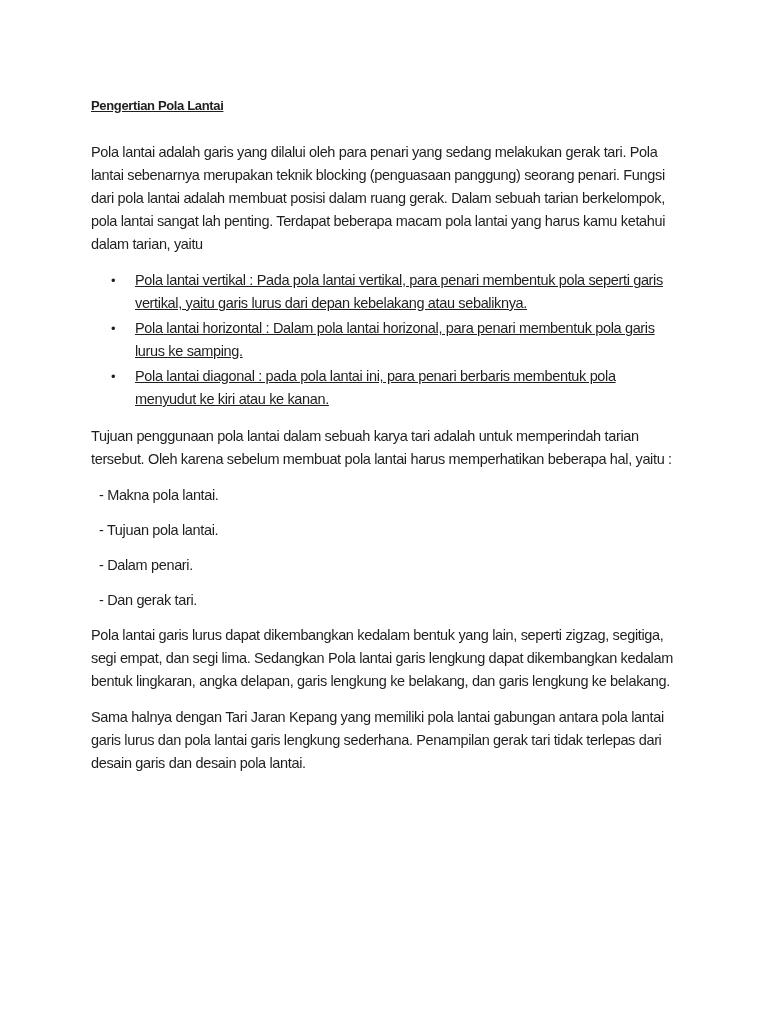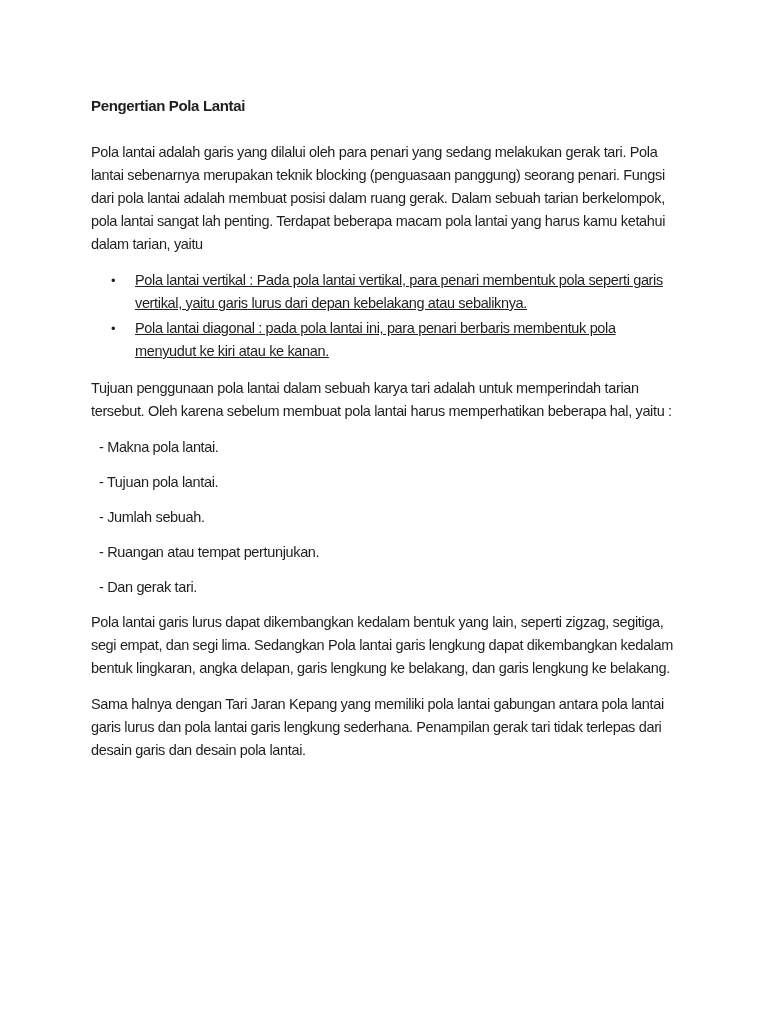--- a/index.html
+++ b/index.html
@@ -16,23 +16,24 @@
     box-sizing: border-box;
     padding: 94px 88px 0 91px;
     font-family: "Liberation Sans", sans-serif;
     font-size: 14.5px;
     letter-spacing: -0.35px;
     line-height: 23px;
     color: #1f1f1f;
     overflow: hidden;
   }
   .doc-title {
-    font-size: 15px;
+    font-size: 13px;
     font-weight: 600;
     margin: 0 0 24px 0;
+    text-decoration: underline;
   }
   .para {
     margin: 0 0 13px 0;
   }
   .bullet-list {
     list-style: none;
     margin: 3px 0 14px 0;
     padding: 0 0 0 44px;
     text-decoration: underline;
   }
@@ -55,29 +56,29 @@
 <body>
 
 <div class="page">
 
   <h1 class="doc-title">Pengertian Pola Lantai</h1>
 
   <p class="para">Pola lantai adalah garis yang dilalui oleh para penari yang sedang melakukan gerak tari. Pola lantai sebenarnya merupakan teknik blocking (penguasaan panggung) seorang penari. Fungsi dari pola lantai adalah membuat posisi dalam ruang gerak. Dalam sebuah tarian berkelompok, pola lantai sangat lah penting. Terdapat beberapa macam pola lantai yang harus kamu ketahui dalam tarian, yaitu</p>
 
   <ul class="bullet-list">
     <li>Pola lantai vertikal : Pada pola lantai vertikal, para penari membentuk pola seperti garis vertikal, yaitu garis lurus dari depan kebelakang atau sebaliknya.</li>
+    <li>Pola lantai horizontal : Dalam pola lantai horizonal, para penari membentuk pola garis lurus ke samping.</li>
     <li>Pola lantai diagonal : pada pola lantai ini, para penari berbaris membentuk pola menyudut ke kiri atau ke kanan.</li>
   </ul>
 
   <p class="para">Tujuan penggunaan pola lantai dalam sebuah karya tari adalah untuk memperindah tarian tersebut. Oleh karena sebelum membuat pola lantai harus memperhatikan beberapa hal, yaitu :</p>
 
   <p class="dash-item">- Makna pola lantai.</p>
   <p class="dash-item">- Tujuan pola lantai.</p>
-  <p class="dash-item">- Jumlah sebuah.</p>
-  <p class="dash-item">- Ruangan atau tempat pertunjukan.</p>
+  <p class="dash-item">- Dalam penari.</p>
   <p class="dash-item">- Dan gerak tari.</p>
 
 
   <p class="para">Pola lantai garis lurus dapat dikembangkan kedalam bentuk yang lain, seperti zigzag, segitiga, segi empat, dan segi lima. Sedangkan Pola lantai garis lengkung dapat dikembangkan kedalam bentuk lingkaran, angka delapan, garis lengkung ke belakang, dan garis lengkung ke belakang.</p>
 
   <p class="para">Sama halnya dengan Tari Jaran Kepang yang memiliki pola lantai gabungan antara pola lantai garis lurus dan pola lantai garis lengkung sederhana. Penampilan gerak tari tidak terlepas dari desain garis dan desain pola lantai.</p>
 
 </div>
 
 </body></html>

